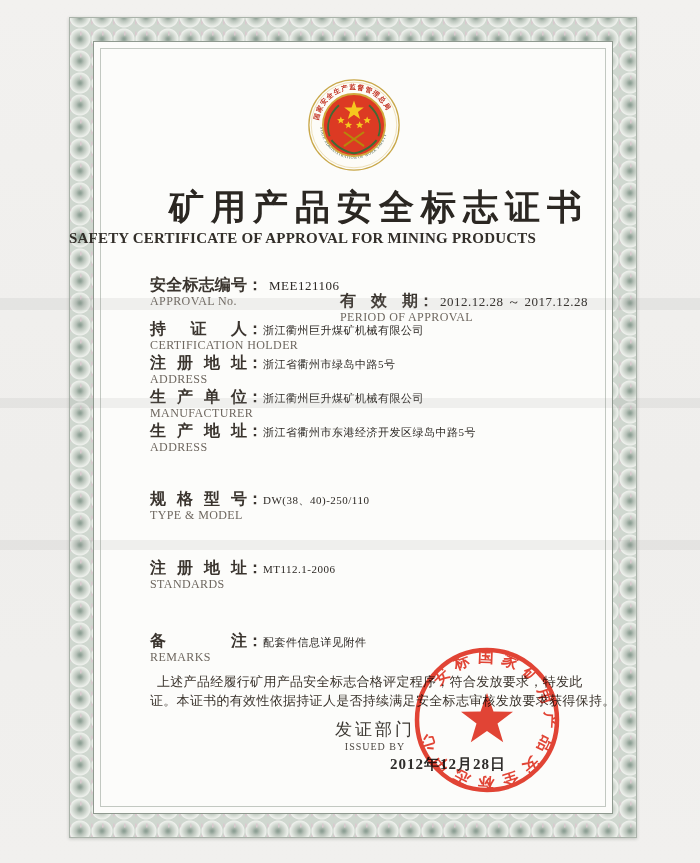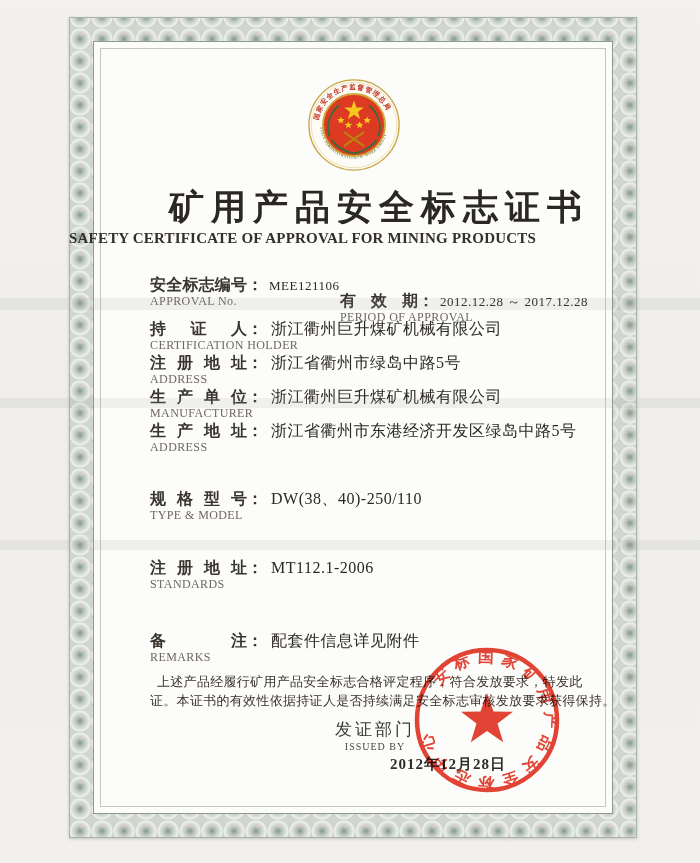--- a/index.html
+++ b/index.html
@@ -34,21 +34,21 @@
   .emblem{left:238px;top:61px;width:94px;height:94px;}
   .title{left:0;top:167px;width:620px;text-align:center;
     font-size:35px;font-weight:bold;letter-spacing:7px;color:#2b2722;}
   .subtitle{left:0;top:213px;width:568px;text-align:left;
     font-size:15px;font-weight:bold;letter-spacing:.2px;color:#332f2a;}
   .row{left:81px;height:34px;font-size:16px;white-space:nowrap;}
   .zh-lab{display:inline-block;width:97px;font-weight:600;color:#3a342e;
     text-align:justify;text-align-last:justify;vertical-align:top;}
   .zh-lab.w78{width:78px;}
   .colon{font-weight:600;color:#3a342e;}
-  .val{margin-left:8px;color:#2c2824;font-size:16px;letter-spacing:.5px;}
+  .val{color:#2c2824;font-size:11px;letter-spacing:.5px;}
   .en-lab{position:absolute;left:0;top:19px;font-size:12px;letter-spacing:.4px;
     color:#6e675f;font-family:"Liberation Serif","DejaVu Serif",serif;}
   .meta-val{margin-left:6px;font-size:13px;letter-spacing:.5px;}
   .validity{position:absolute;left:190px;top:16px;}
   .statement{left:81px;width:482px;font-size:13px;line-height:19px;
     color:#3a332c;letter-spacing:.3px;}
   .st1{padding-left:7px;}
   .issuer-zh{left:231px;top:701px;width:150px;text-align:center;
     font-size:17px;letter-spacing:3px;color:#3b3731;}
   .issuer-en{left:231px;top:724px;width:150px;text-align:center;

